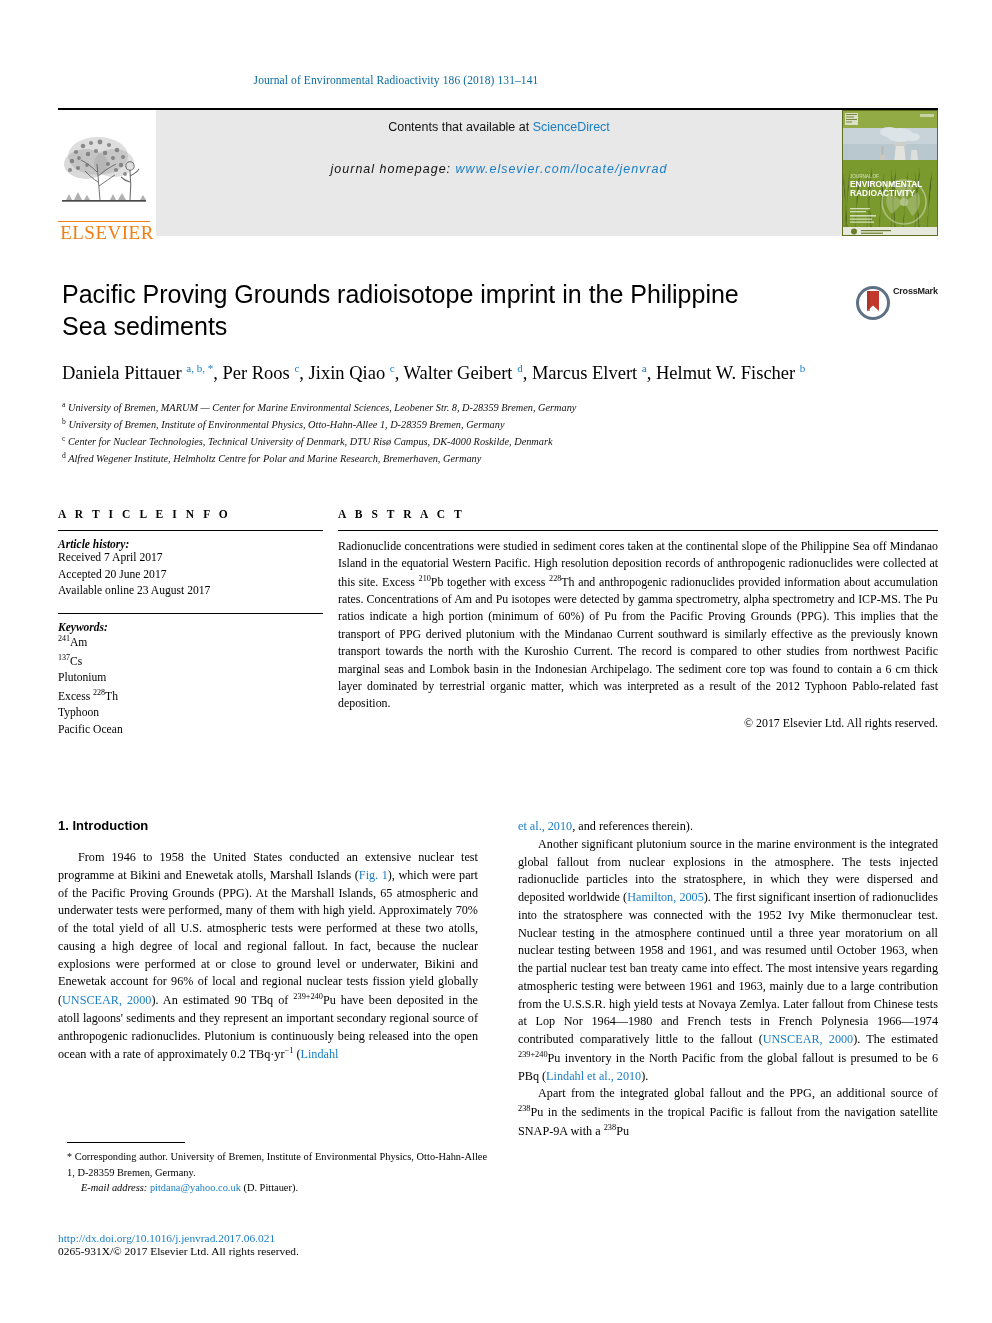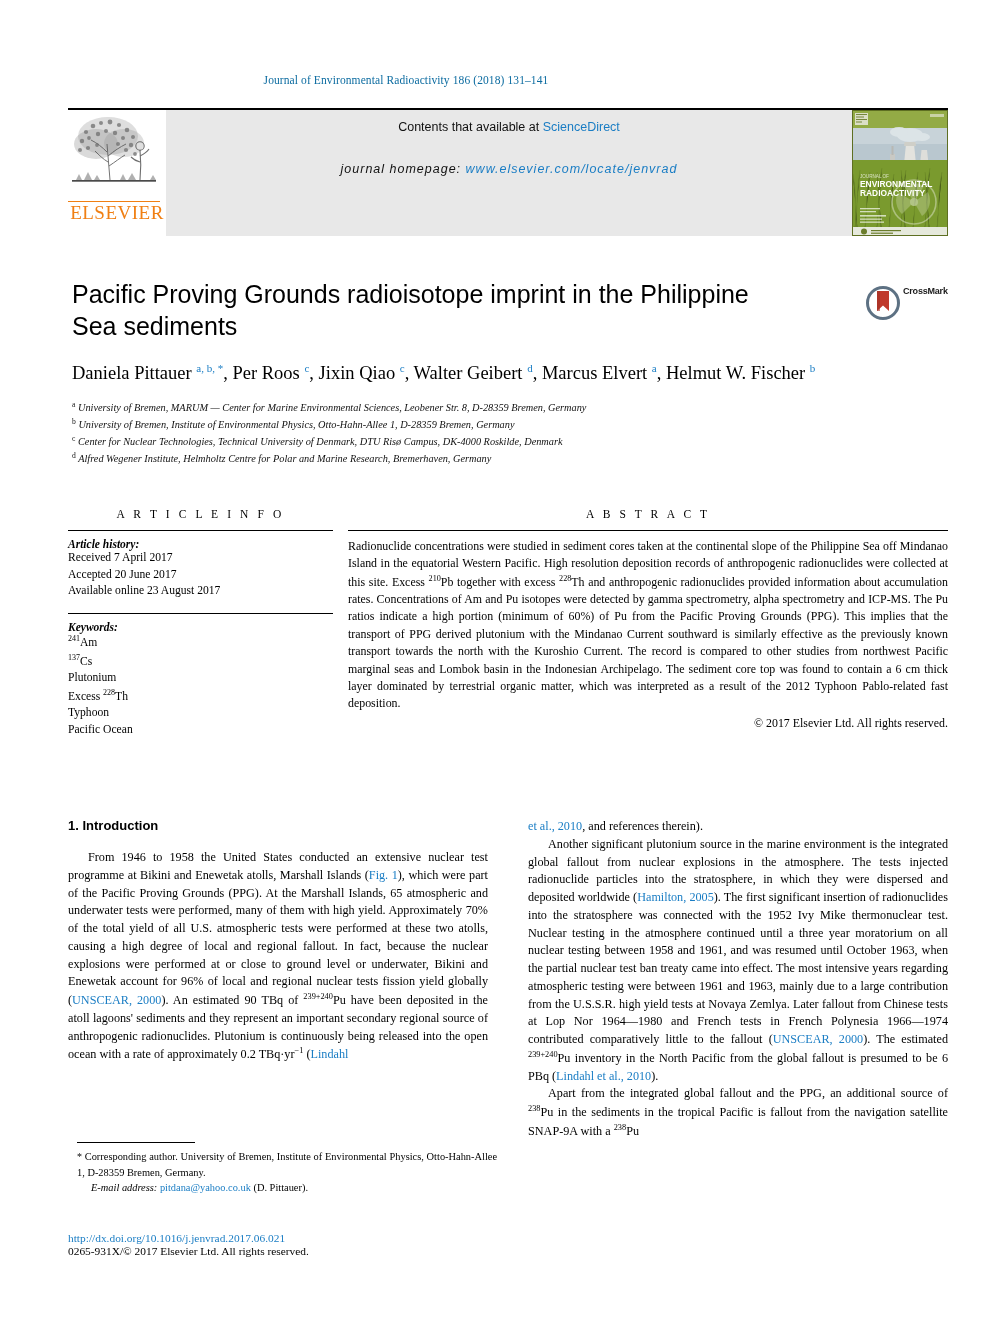--- a/index.html
+++ b/index.html
@@ -13,21 +13,20 @@
     font-family: "Liberation Serif", serif;
     color: #000000;
     position: relative;
     overflow: hidden;
   }
   .page {
     position: relative;
     width: 792px;
     height: 1323px;
     box-sizing: border-box;
-    margin-left: 10px;
   }
 
   
   .runhead {
     position: absolute;
     left: 0; right: 0;
     top: 74px;
     text-align: center;
     font-size: 11.5px;
     color: #0b6ba0;
@@ -44,21 +43,21 @@
     border-top: 2.5px solid #000;
     box-sizing: border-box;
     display: flex;
     align-items: stretch;
   }
   .els-logo {
     width: 98px;
     flex: 0 0 98px;
     position: relative;
     background: #fff;
-    padding-top: 0;
+    padding-top: 20px;
     box-sizing: border-box;
   }
   .els-tree {
     width: 92px;
     height: 90px;
     display: block;
   }
   .els-word {
     color: #f07f13;
     font-family: "Liberation Serif", serif;
@@ -184,25 +183,24 @@
     top: 508px;
     width: 880px;
     display: flex;
     gap: 0px;
   }
   .col-info { width: 265px; flex: 0 0 265px; }
   .col-abs  { width: 600px; flex: 0 0 600px; margin-left: 15px; }
 
   .sechead {
     font-family: "Liberation Serif", serif;
-    font-weight: normal;
+    font-weight: bold;
     font-size: 11.5px;
     letter-spacing: 3.1px;
     color: #000;
-    text-align: center;
   }
   .hr-thin {
     border-top: 1.3px solid #000;
     margin-top: 10px;
     margin-bottom: 7px;
   }
   .hr-thin2 {
     border-top: 1.3px solid #000;
     margin-top: 13px;
     margin-bottom: 7px;

